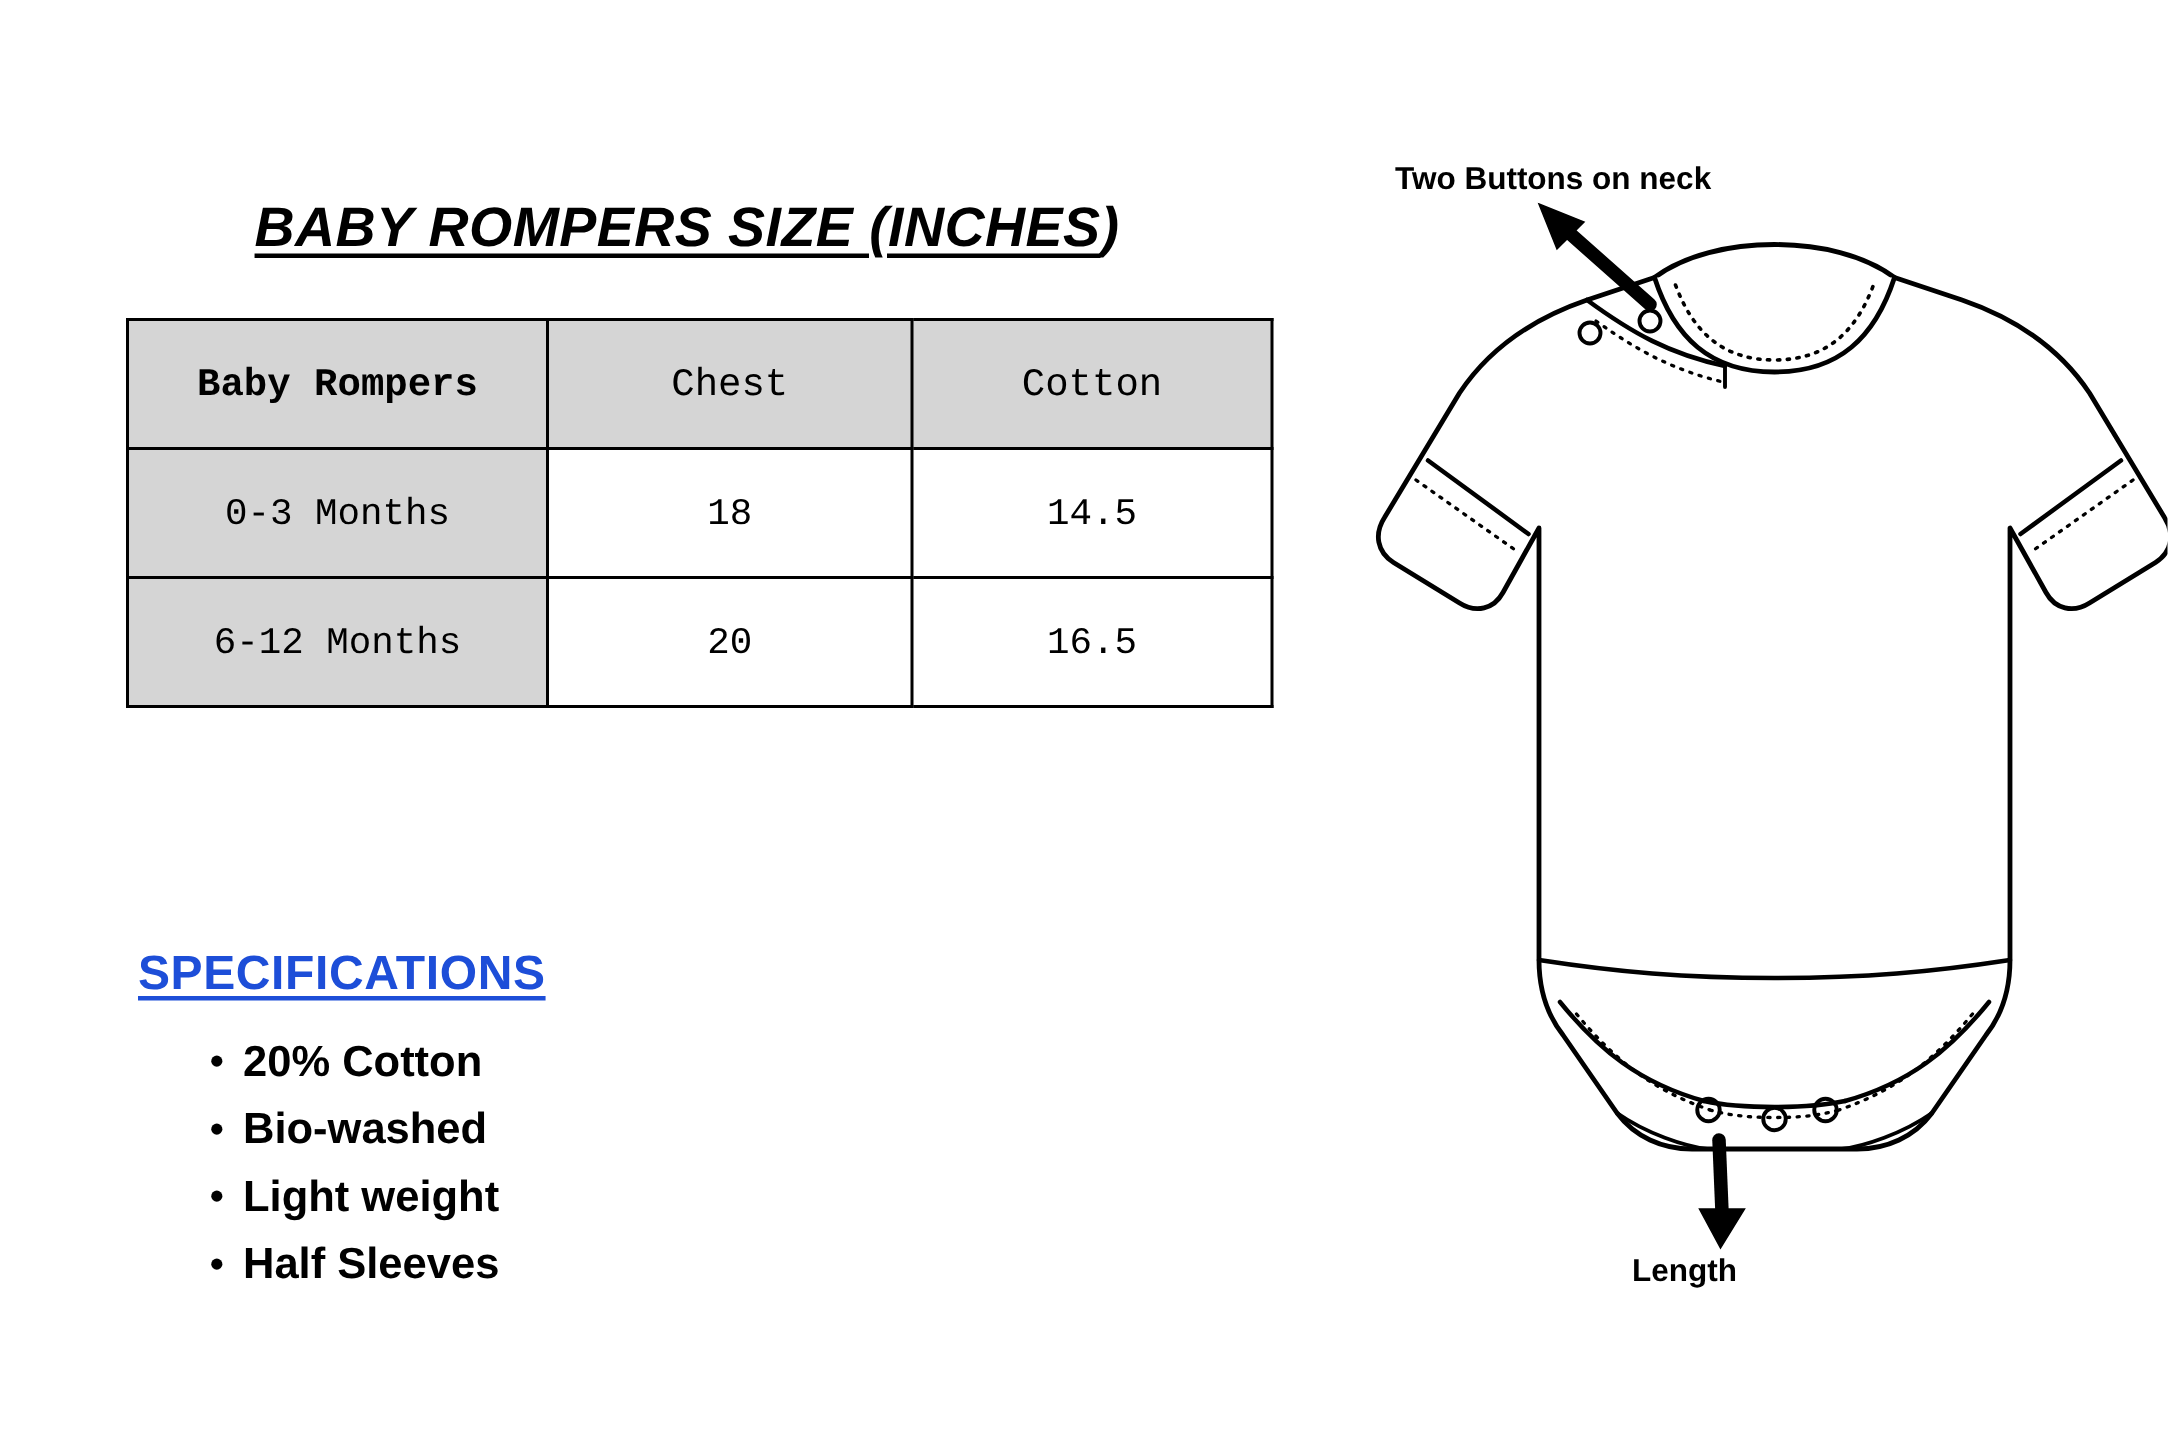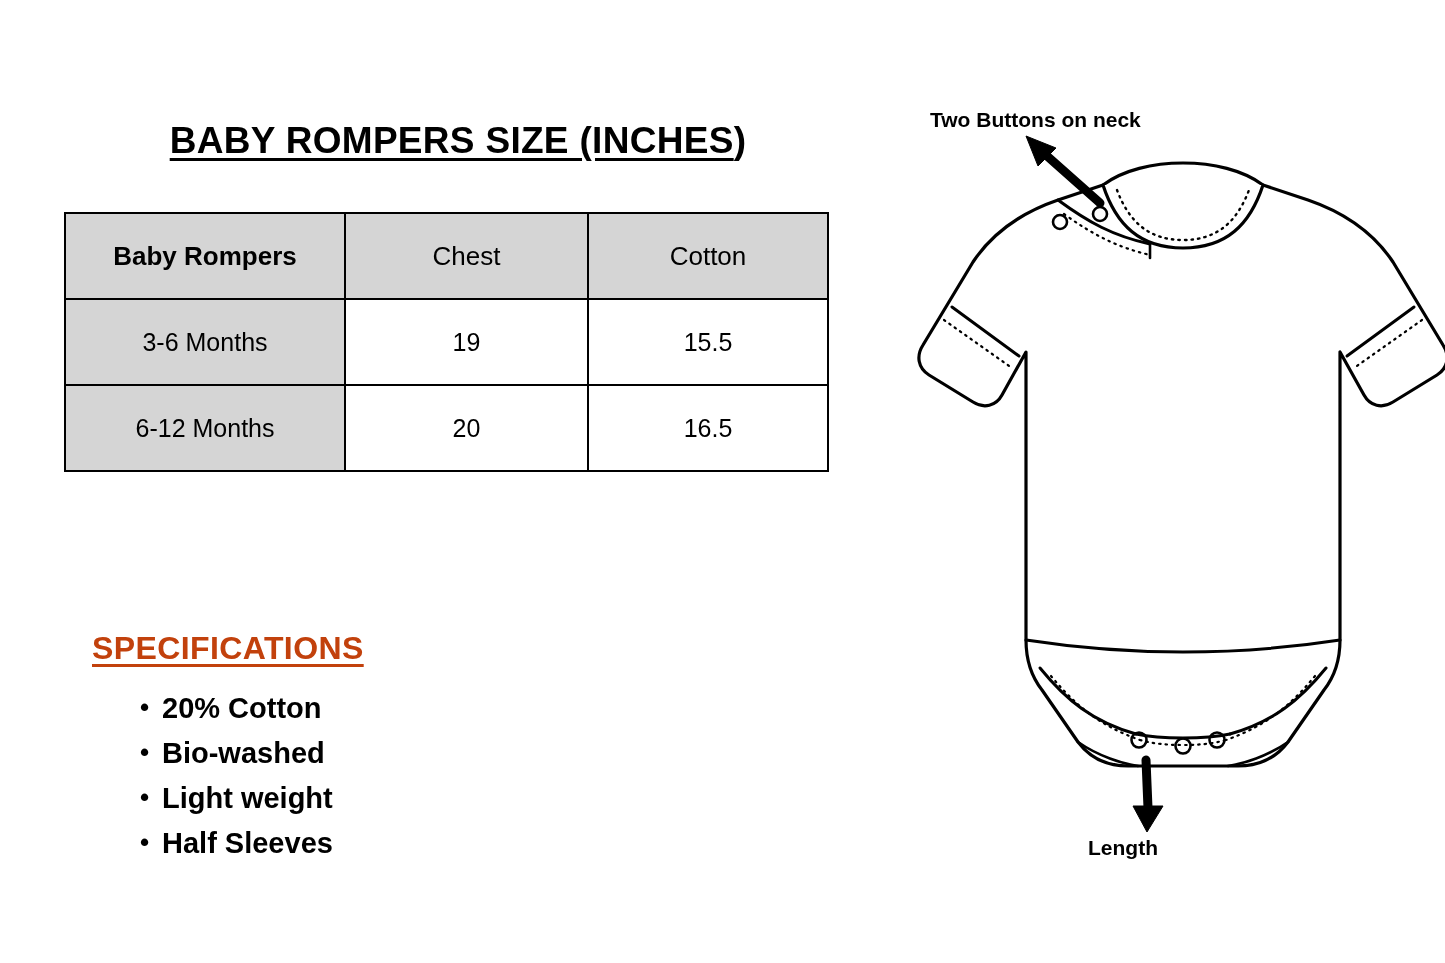--- a/index.html
+++ b/index.html
@@ -21,42 +21,44 @@
     position: absolute;
     left: 0;
     top: 0;
     width: 860px;
     height: 963px;
   }
 
   .main-title {
     position: absolute;
     left: 78px;
-    top: 120px;
+    top: 131px;
     width: 760px;
     font-size: 37px;
     font-weight: bold;
     letter-spacing: 0.3px;
     text-align: center;
     color: #000;
+    font-style: italic;
   }
   .main-title .underlined {
     text-decoration: underline;
     text-underline-offset: 5px;
     text-decoration-thickness: 3px;
   }
 
   
   .size-table {
     position: absolute;
-    left: 64px;
+    left: 84px;
     top: 212px;
     width: 763px;
     border-collapse: collapse;
     table-layout: fixed;
+    font-family: Liberation Mono, monospace;
   }
   .size-table td, .size-table th {
     border: 2px solid #000;
     height: 84px;
     text-align: center;
     vertical-align: middle;
     font-size: 25px;
     font-weight: normal;
     color: #000;
     padding: 0;
@@ -79,21 +81,21 @@
   .spec-title {
     position: absolute;
     left: 92px;
     top: 630px;
     font-size: 32px;
     font-weight: bold;
     letter-spacing: 0.4px;
     text-decoration: underline;
     text-underline-offset: 5px;
     text-decoration-thickness: 3px;
-    color: #c2410c;
+    color: #1d4ed8;
   }
   .spec-list {
     position: absolute;
     left: 112px;
     top: 686px;
     margin: 0;
     padding: 0 0 0 28px;
     list-style: none;
   }
   .spec-list li {
@@ -154,23 +156,23 @@
     </colgroup>
     <thead>
       <tr>
         <th class="first">Baby Rompers</th>
         <th>Chest</th>
         <th>Cotton</th>
       </tr>
     </thead>
     <tbody>
       <tr>
-        <td class="label-cell">3-6 Months</td>
-        <td>19</td>
-        <td>15.5</td>
+        <td class="label-cell">0-3 Months</td>
+        <td>18</td>
+        <td>14.5</td>
       </tr>
       <tr>
         <td class="label-cell">6-12 Months</td>
         <td>20</td>
         <td>16.5</td>
       </tr>
     </tbody>
   </table>
 
   <div class="spec-title">SPECIFICATIONS</div>

